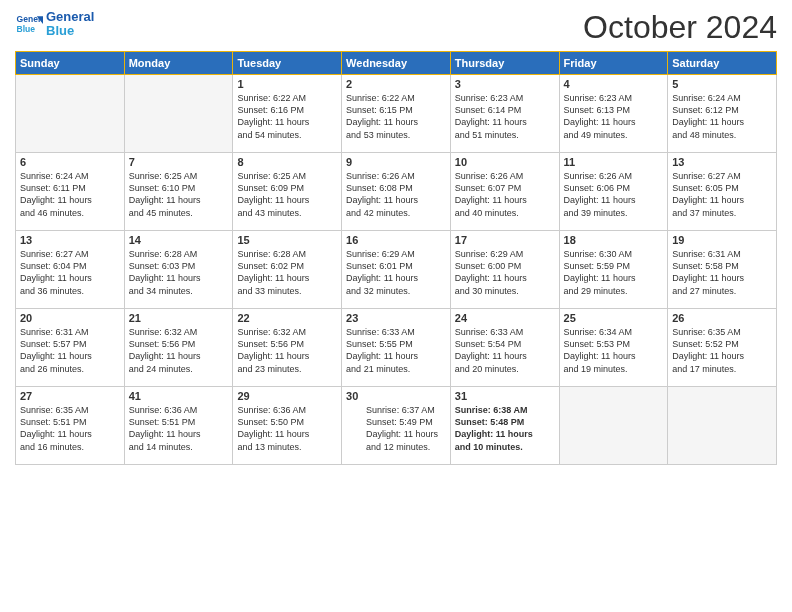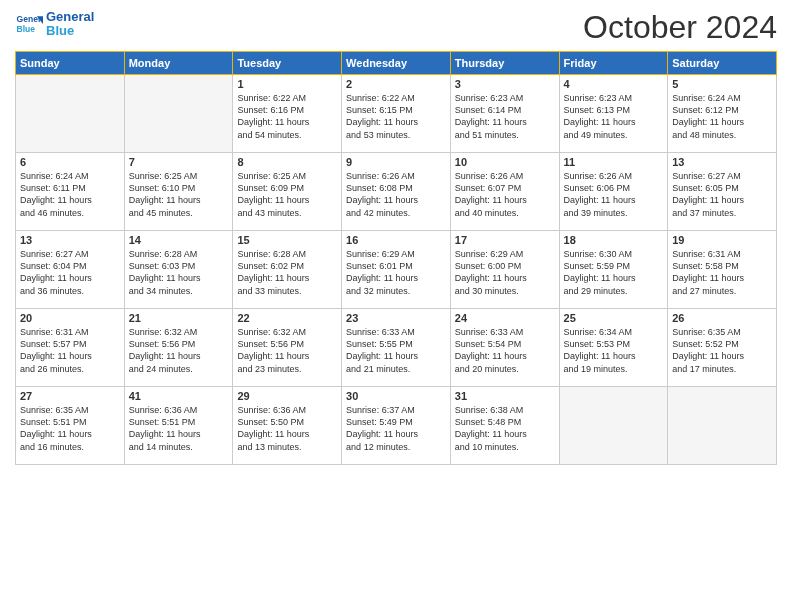--- a/index.html
+++ b/index.html
@@ -322,28 +322,28 @@
           </td>
           <td>
             <span class="day-num">29</span>
             <div class="day-info" style="white-space: pre-line;">Sunrise: 6:36 AM
 Sunset: 5:50 PM
 Daylight: 11 hours
 and 13 minutes.</div>
           </td>
           <td>
             <span class="day-num">30</span>
-            <div class="day-info" style="white-space: pre-line;">Sunrise: 6:37 AM
+            <div class="day-info" style="white-space: pre-line; margin-left: 20px;">Sunrise: 6:37 AM
 Sunset: 5:49 PM
 Daylight: 11 hours
 and 12 minutes.</div>
           </td>
           <td>
             <span class="day-num">31</span>
-            <div class="day-info" style="white-space: pre-line;">Sunrise: 6:38 AM
+            <div class="day-info" style="white-space: pre-line; font-weight: bold;">Sunrise: 6:38 AM
 Sunset: 5:48 PM
 Daylight: 11 hours
 and 10 minutes.</div>
           </td>
           <td class="empty"></td>
           <td class="empty"></td>
         </tr>
       </tbody>
   </table>
 </div>

